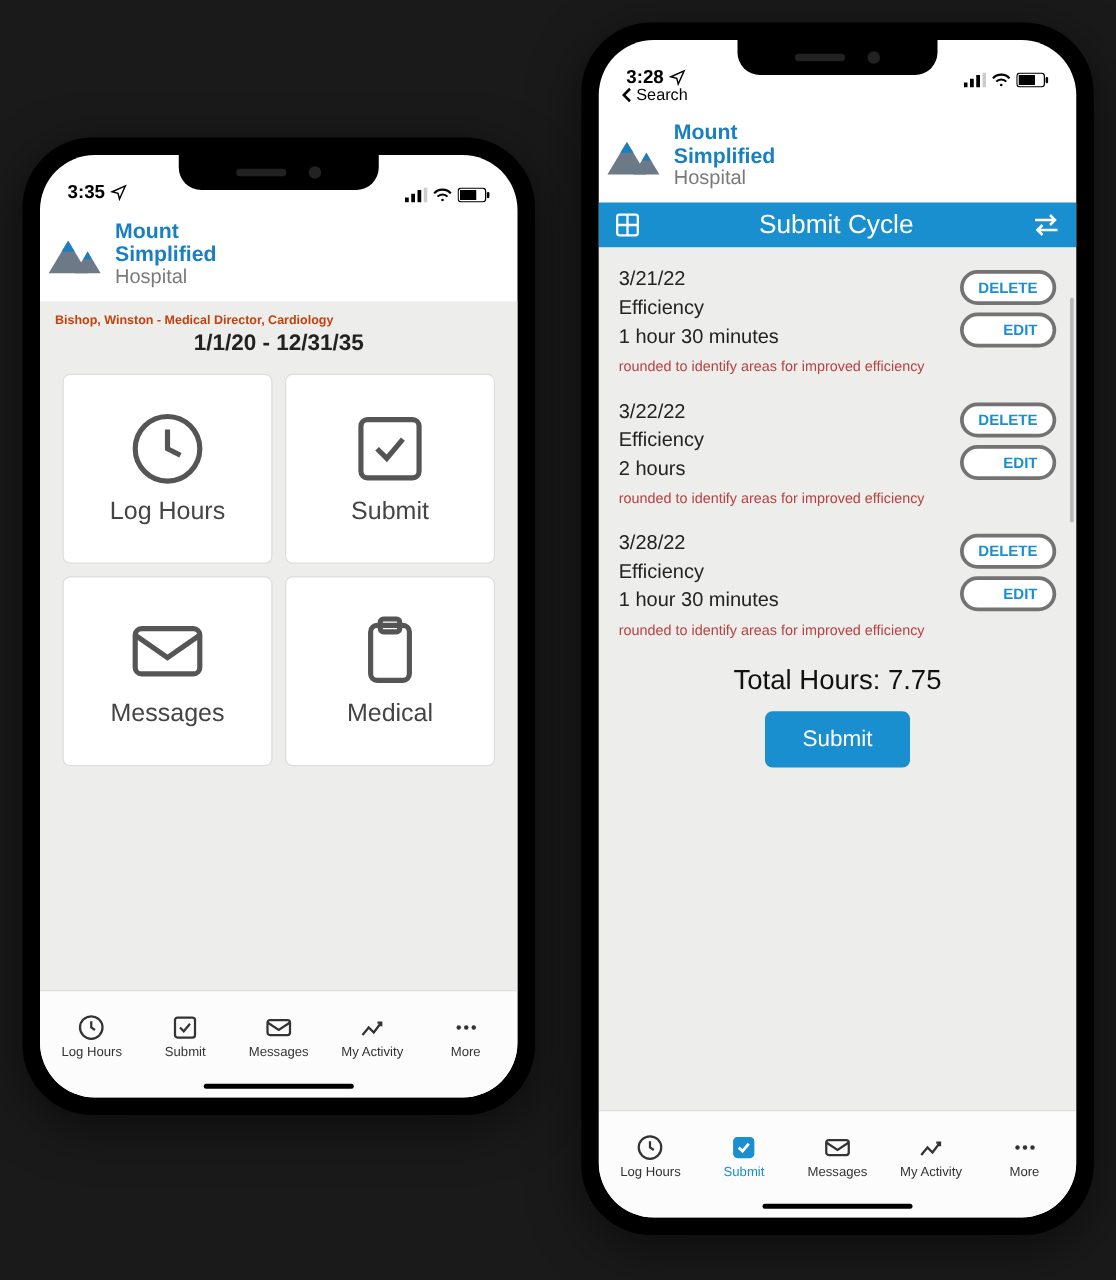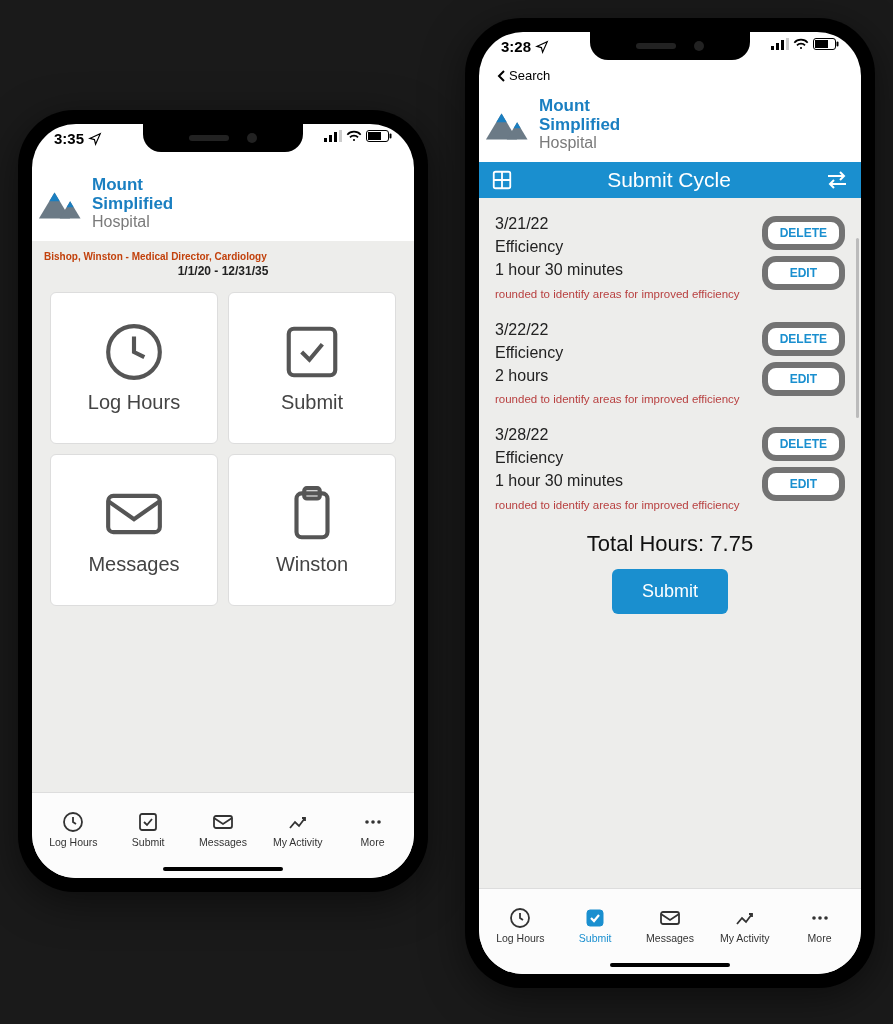--- a/index.html
+++ b/index.html
@@ -38,21 +38,21 @@
     border-radius: 0 0 18px 18px;
     z-index: 20;
     display:flex; align-items:center; justify-content:center; gap:18px;
   }
   .notch::before { content:""; width:40px; height:6px; background:#222; border-radius:3px; }
   .notch::after  { content:""; width:10px; height:10px; background:#222; border-radius:50%; }
   .status-bar {
     height: 38px;
     display: flex;
     justify-content: space-between;
-    align-items: flex-start;
+    align-items: flex-end;
     padding: 6px 22px 0;
     font-size: 15px;
     font-weight: 600;
   }
   .status-left { display:flex; align-items:center; gap:4px; }
   .status-right { display:flex; align-items:center; gap:4px; }
   .back-search { font-size:13px; font-weight:400; padding-left:18px; margin-top:-2px; display:flex; align-items:center; gap:2px; }
   .logo-block {
     display:flex; align-items:center; justify-content:flex-start;
     gap:8px; padding: 14px 0 10px;
@@ -76,21 +76,21 @@
   .content { flex:1; background:#ededeb; overflow:hidden; }
   .subheader {
     text-align:left;
     font-size:10px;
     font-weight:600;
     padding: 10px 12px 2px;
     color:#c2410c;
   }
   .subheader2 {
     text-align:center;
-    font-size:12px;
+    font-size:18px;
     font-weight:600;
     padding: 0 12px 14px;
     color:#222;
   }
   .grid2 {
     display:grid;
     grid-template-columns: 1fr 1fr;
     gap:10px;
     padding: 0 18px;
   }
@@ -132,23 +132,23 @@
   .home-indicator::after {
     content:""; width:120px; height:4px; background:#000; border-radius:3px;
   }
   
   .entries { padding: 8px 16px 0; position:relative; }
   .entry { position:relative; padding: 6px 0 4px; }
   .entry-date, .entry-cat, .entry-dur { font-size:16px; color:#222; line-height:1.45; }
   .entry-note { font-size:11.5px; color:#b84040; padding: 6px 0 8px; }
   .entry-btns { position:absolute; right:0; top:10px; display:flex; flex-direction:column; gap:6px; }
   .pill {
-    background:#fff; border:6px solid #737373; border-radius:14px;
+    background:#fff; border:3px solid #737373; border-radius:14px;
     padding:4px 12px; font-size:12px; font-weight:700; color:#1a8fcf;
-    text-align:center; min-width:64px;
+    text-align:right; min-width:64px;
   }
   .scroll-hint { position:absolute; right:2px; top:40px; width:3px; height:180px; background:#bbb; border-radius:2px; }
   .total { text-align:center; font-size:22px; font-weight:500; padding:8px 0 12px; color:#111; }
   .submit-big {
     display:block; margin:0 auto;
     background:#1a8fcf; color:#fff;
     border:none; border-radius:6px;
     padding:12px 30px; font-size:18px;
   }
 </style>
@@ -225,21 +225,21 @@
               <rect x="2" y="5" width="20" height="14" rx="2"></rect>
               <path d="M2 7l10 7 10-7"></path>
             </svg>
           <span class="tile-label">Messages</span>
         </div>
         <div class="tile">
           <svg viewBox="0 0 24 24" fill="none" stroke="#555" stroke-width="1.6">
               <rect x="6" y="4" width="12" height="17" rx="2"></rect>
               <rect x="9" y="2" width="6" height="4" rx="1"></rect>
             </svg>
-          <span class="tile-label">Winston</span>
+          <span class="tile-label">Medical</span>
         </div>
       </div>
     </div>
 
     <div class="tab-bar">
       <div class="tab">
         <svg viewBox="0 0 24 24" fill="none" stroke="#333" stroke-width="1.8">
             <circle cx="12" cy="12" r="9"></circle>
             <path d="M12 7v5l3 2"></path>
           </svg>

